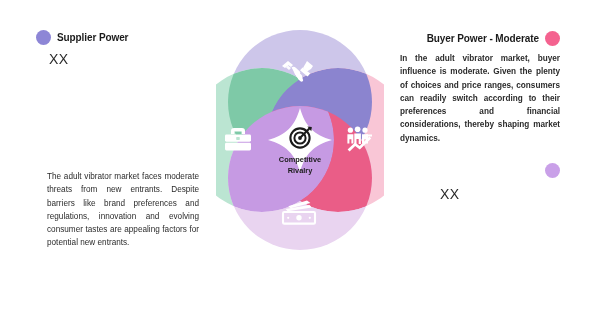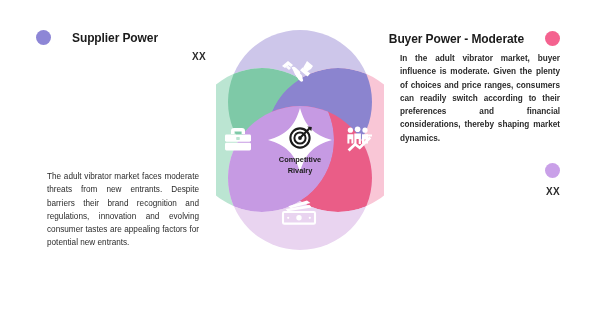--- a/index.html
+++ b/index.html
@@ -19,43 +19,42 @@
     display:inline-block;
     flex:0 0 auto;
   }
 
   
   .block { position:absolute; }
 
   .blk-head {
     display:flex;
     align-items:center;
-    gap:21px;
-    font-size:12px;
+    gap:6px;
+    font-size:10px;
     font-weight:bold;
     letter-spacing:-0.1px;
     white-space:nowrap;
     color:#1b1b1b;
   }
   .blk-head.rev { justify-content:flex-end;align-items:center; }
 
   .blk-body {
     font-size:8.2px;
     line-height:1.62;
     text-align:justify;
     text-align-last:left;
     color:#2b2b2b;
   }
 
   .blk-xx {
-    font-size:10px;
-    font-weight:bold;
+    font-size:14px;
+    font-weight:normal;
     color:#2b2b2b;
     letter-spacing:0.3px;
-    text-align:right;
   }
 
   
   #b-supplier { left:36px;  top:30px;  width:170px; }
   #b-supplier .blk-xx { margin-left:13px; margin-top:6px; }
 
   #b-buyer    { left:400px; top:31px;  width:160px; }
   #b-buyer .blk-body { margin-top:6px;font-weight:bold; }
 
   #b-entrants { left:36px;  top:164px; width:170px; }
@@ -198,21 +197,21 @@
 
 <div class="block" id="b-buyer">
   <div class="blk-head rev">
     <span>Buyer Power - Moderate</span>
     <span class="dot" style="background:#f4628f"></span>
   </div>
   <div class="blk-body">In the adult vibrator market, buyer influence is moderate. Given the plenty of choices and price ranges, consumers can readily switch according to their preferences and financial considerations, thereby shaping market dynamics.</div>
 </div>
 
 <div class="block" id="b-entrants">
-  <div class="blk-body">The adult vibrator market faces moderate threats from new entrants. Despite barriers their brand recognition and regulations, innovation and evolving consumer tastes are appealing factors for potential new entrants.</div>
+  <div class="blk-body">The adult vibrator market faces moderate threats from new entrants. Despite barriers like brand preferences and regulations, innovation and evolving consumer tastes are appealing factors for potential new entrants.</div>
 </div>
 
 <div class="block" id="b-subst">
   <div class="blk-head rev">
     <span class="dot" style="background:#c9a0e8"></span>
   </div>
   <div class="blk-xx">XX</div>
 </div>
 
 </body></html>

